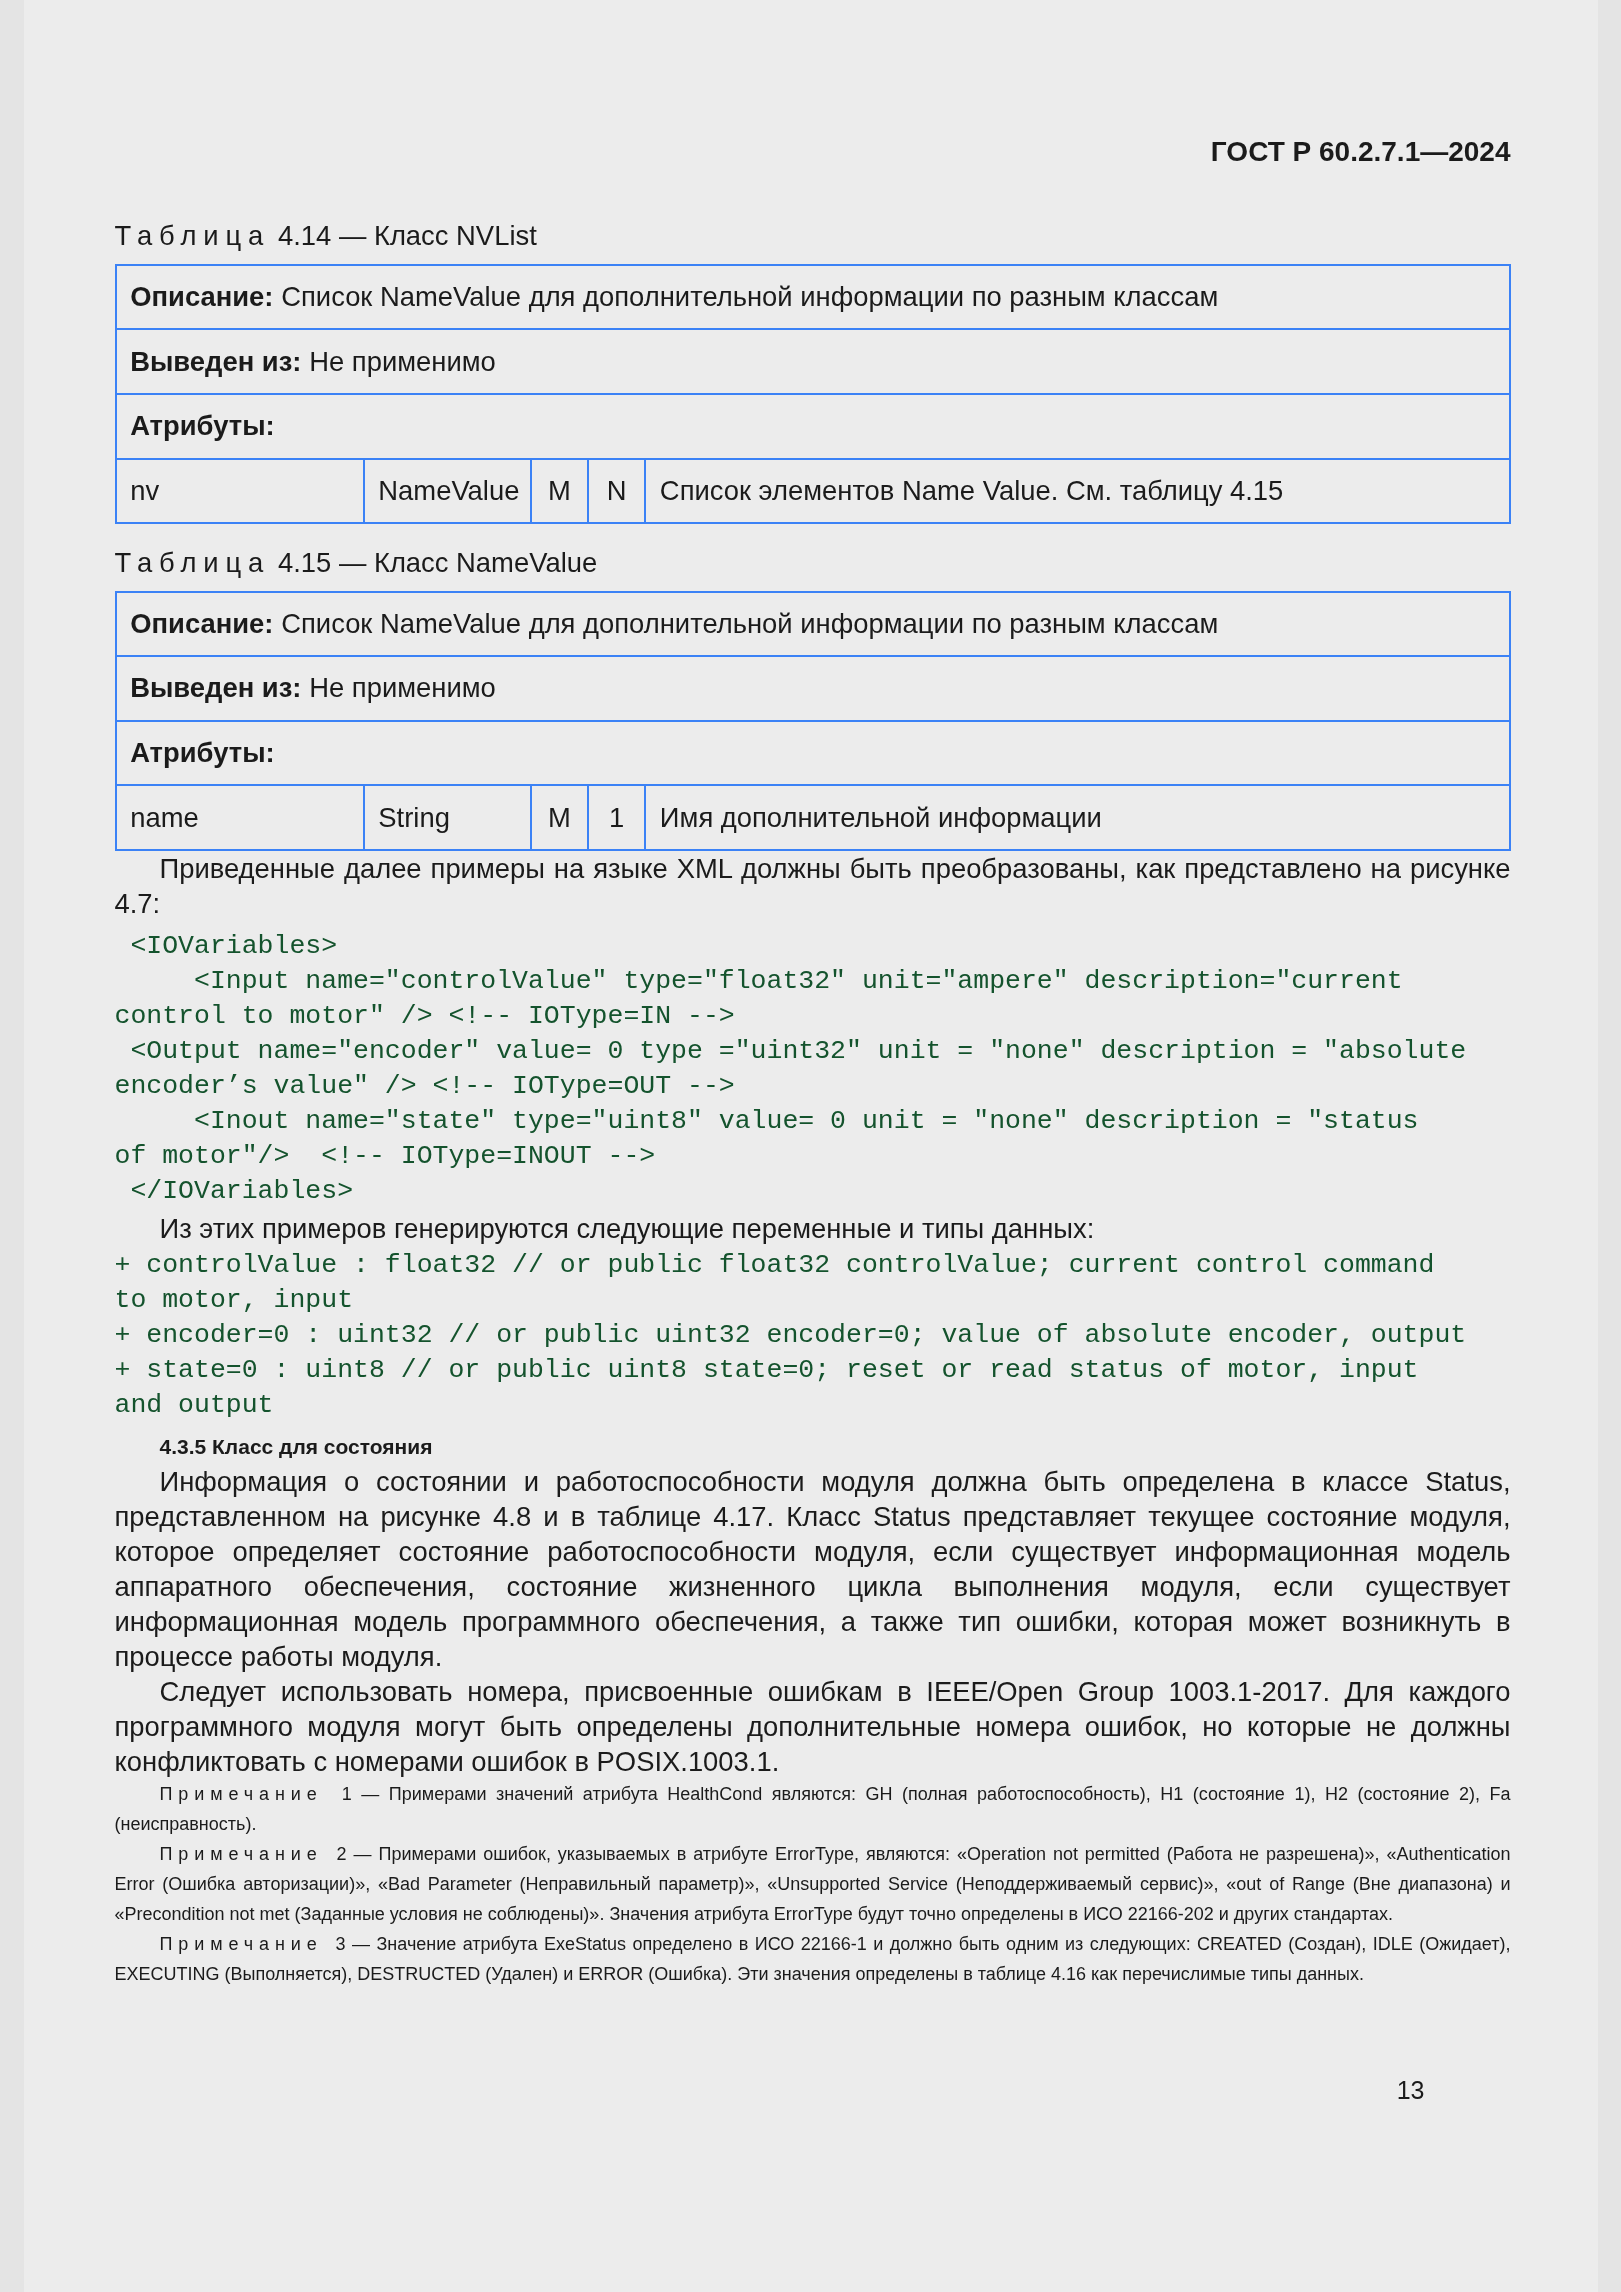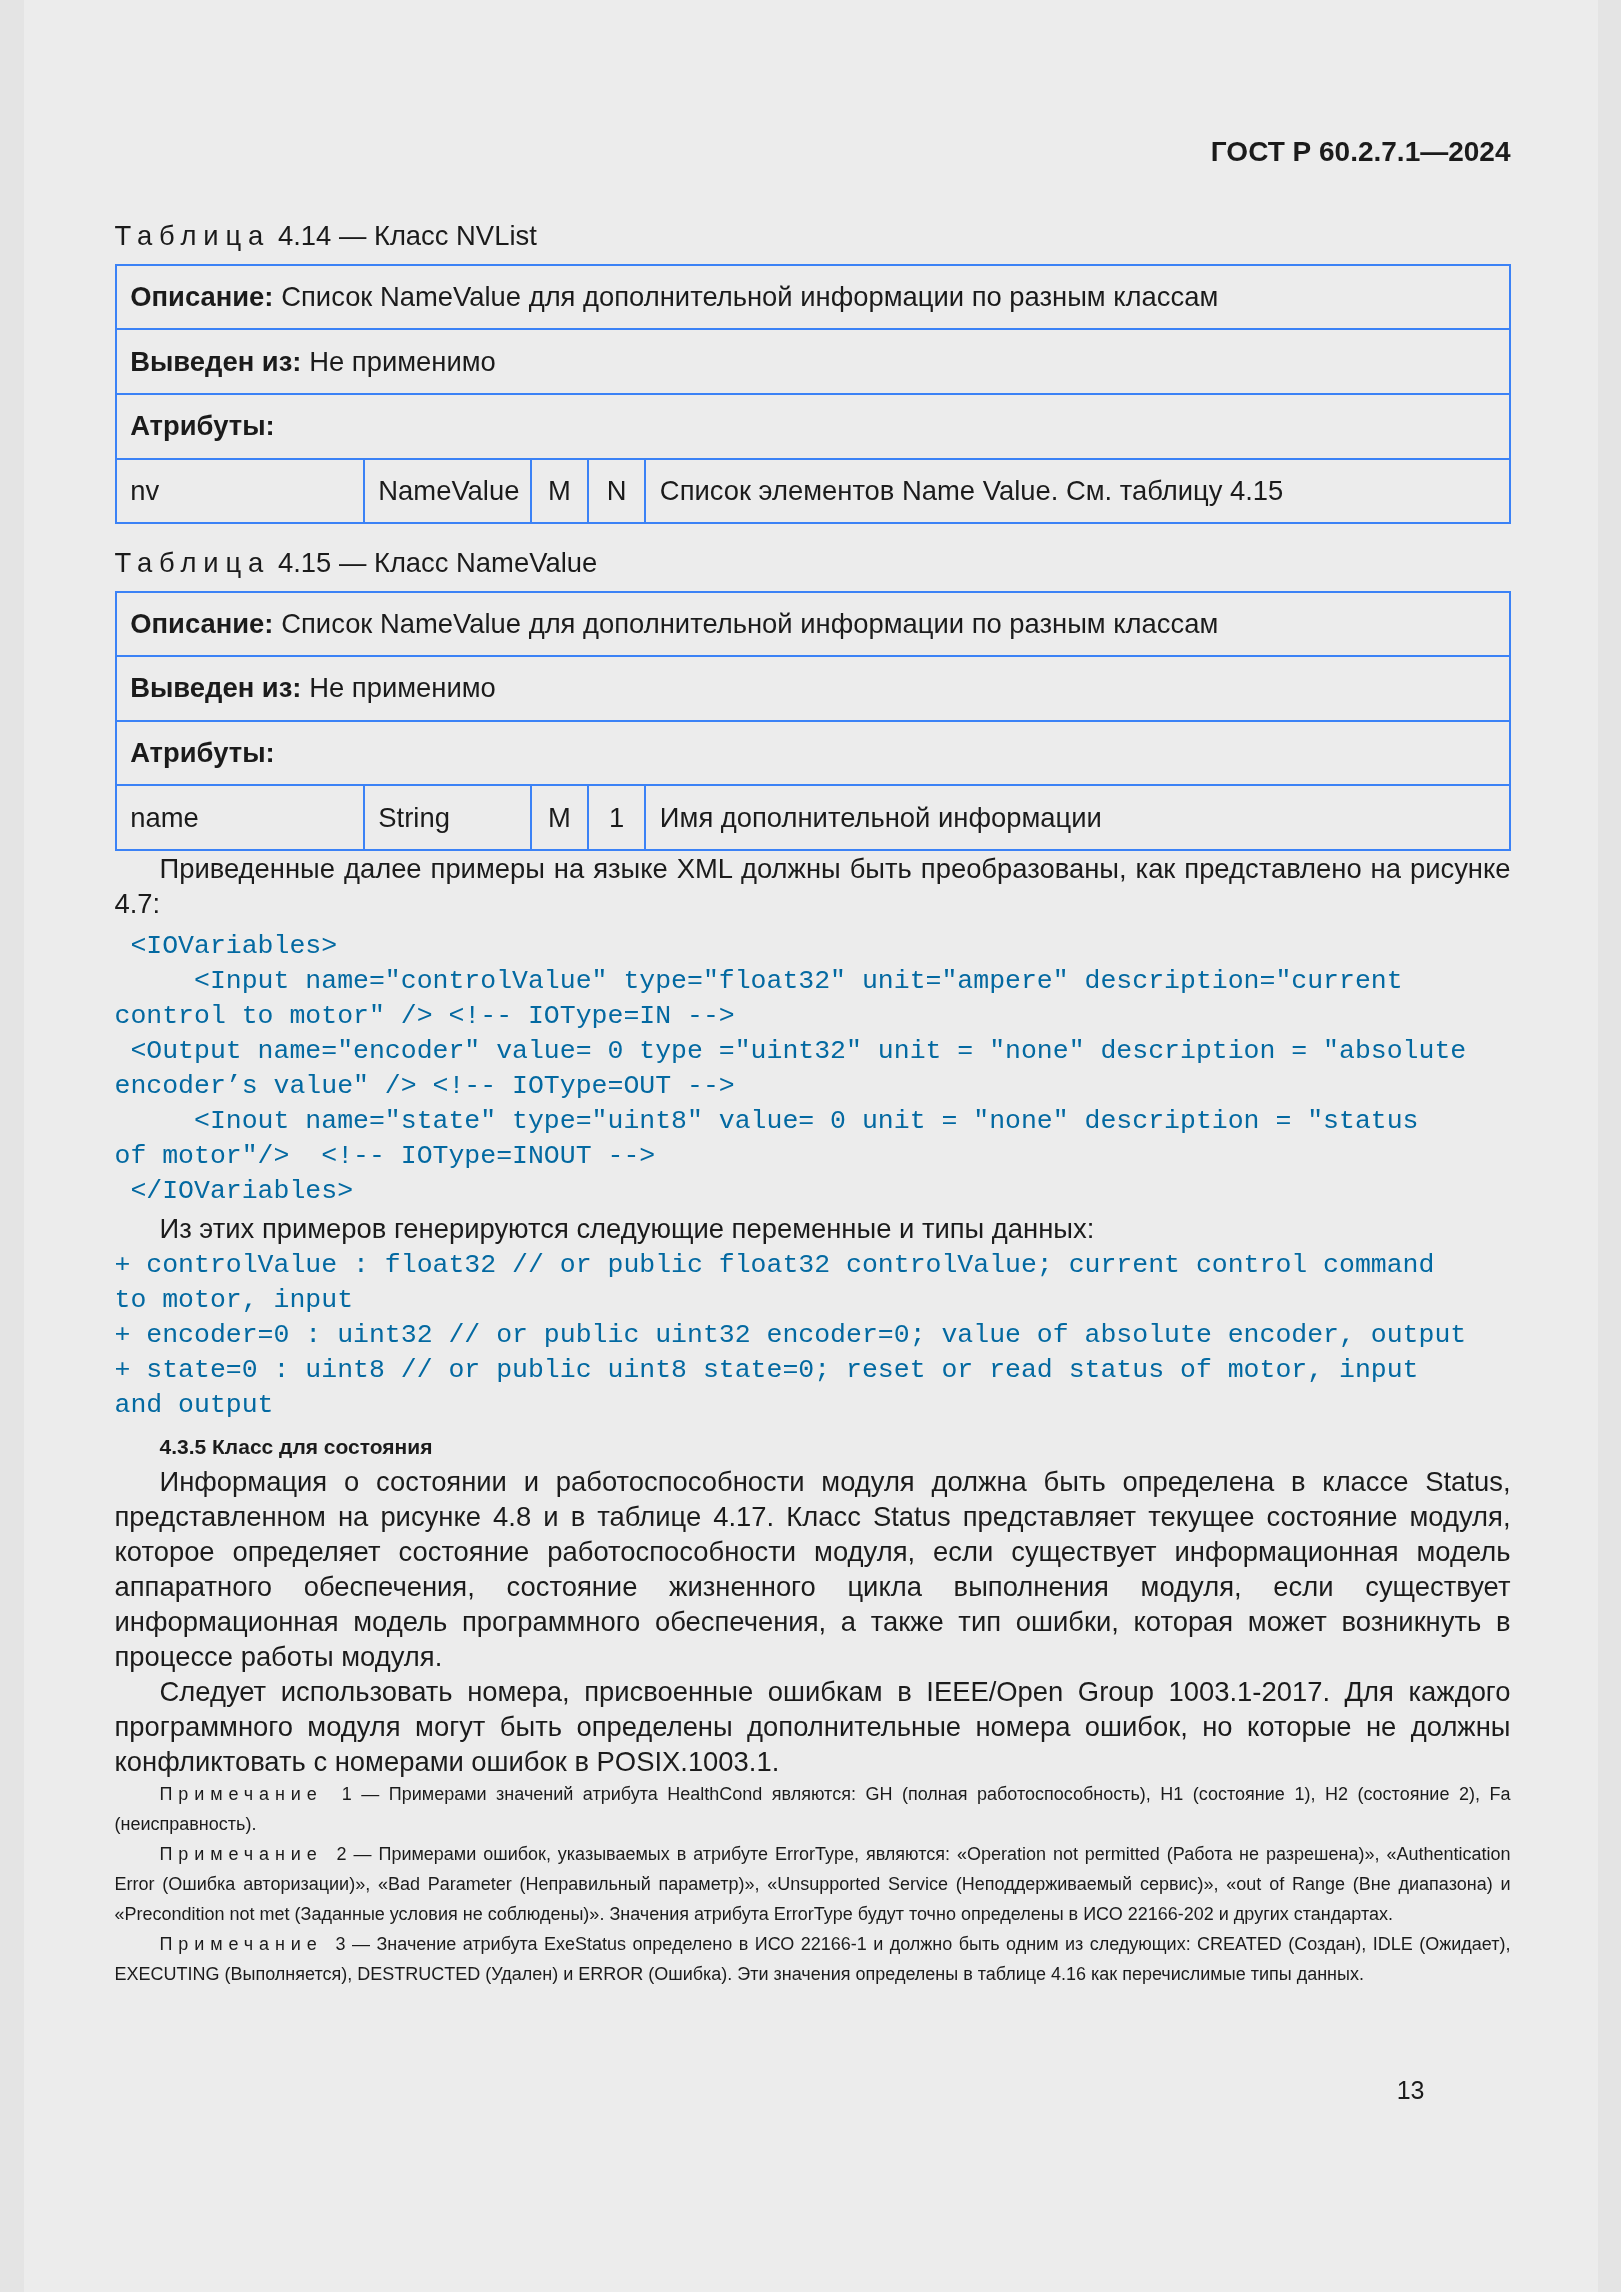--- a/index.html
+++ b/index.html
@@ -55,21 +55,21 @@
     line-height: 35px;
     text-align: justify;
     text-indent: 45px;
   }
   .mt-par1 { margin-top: 31px; }
   .code {
     margin: 7.8px 0 0 0;
     font-family: "Liberation Mono", "DejaVu Sans Mono", monospace;
     font-size: 26.5px;
     line-height: 35px;
-    color: #0369a1;
+    color: #14532d;
   }
   .code-line { white-space: pre; }
   .sec-heading {
     margin: 5.9px 0 0 0;
     padding-left: 45px;
     font-size: 21px;
     font-weight: bold;
     line-height: 35px;
   }
   p.note {

